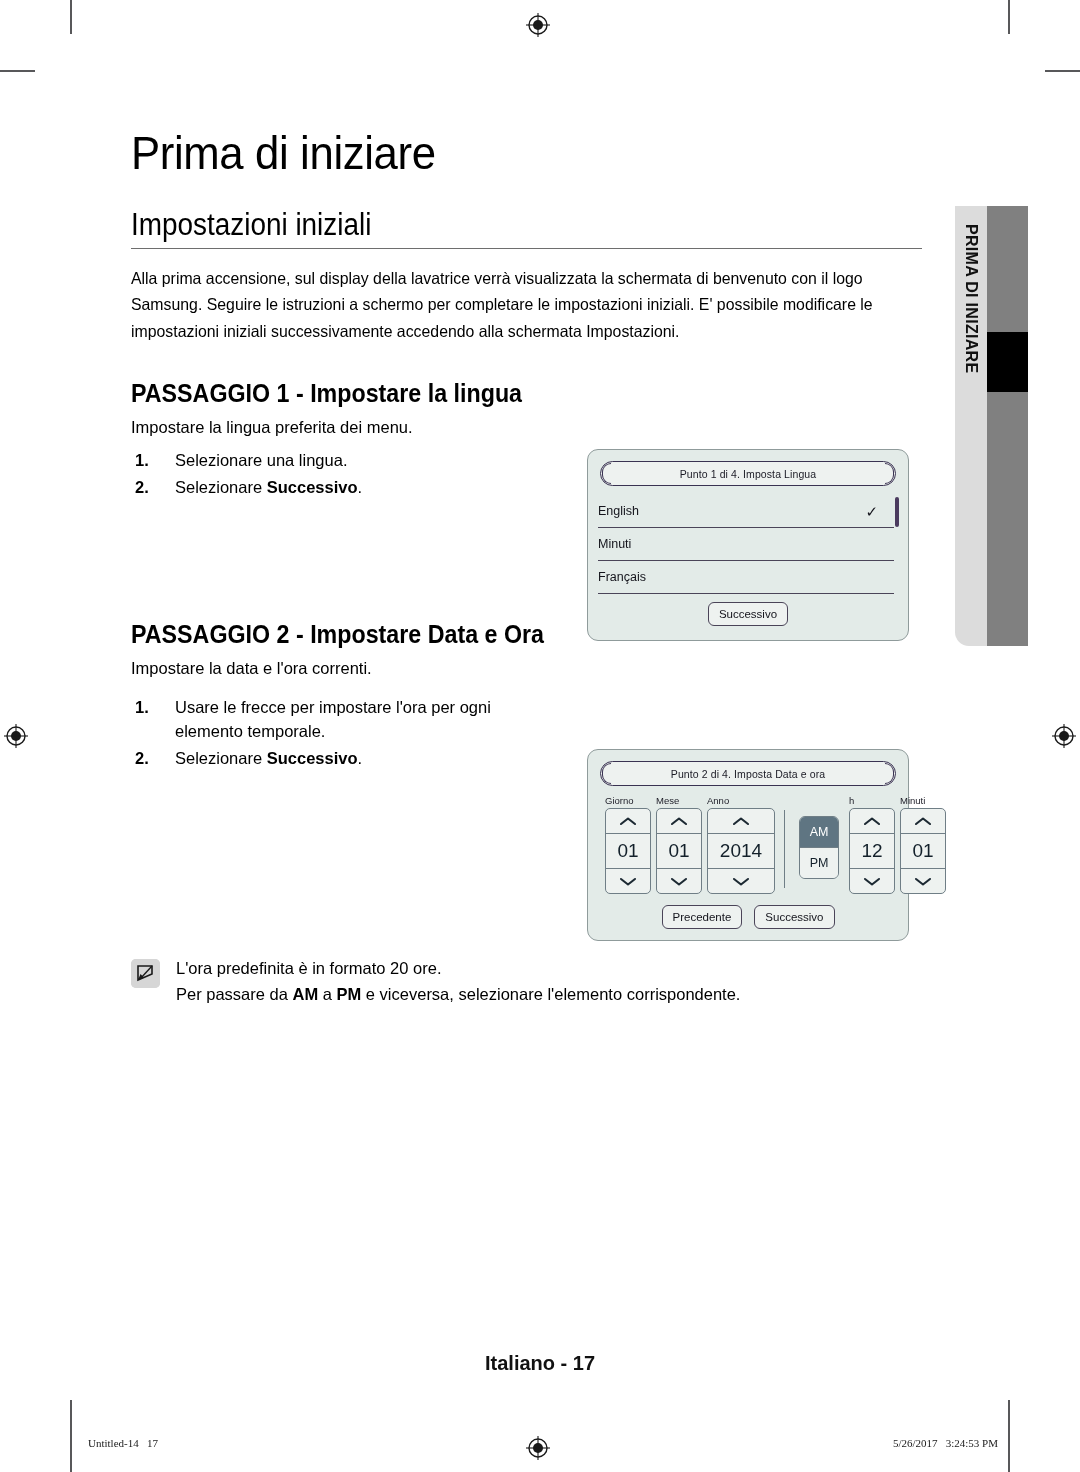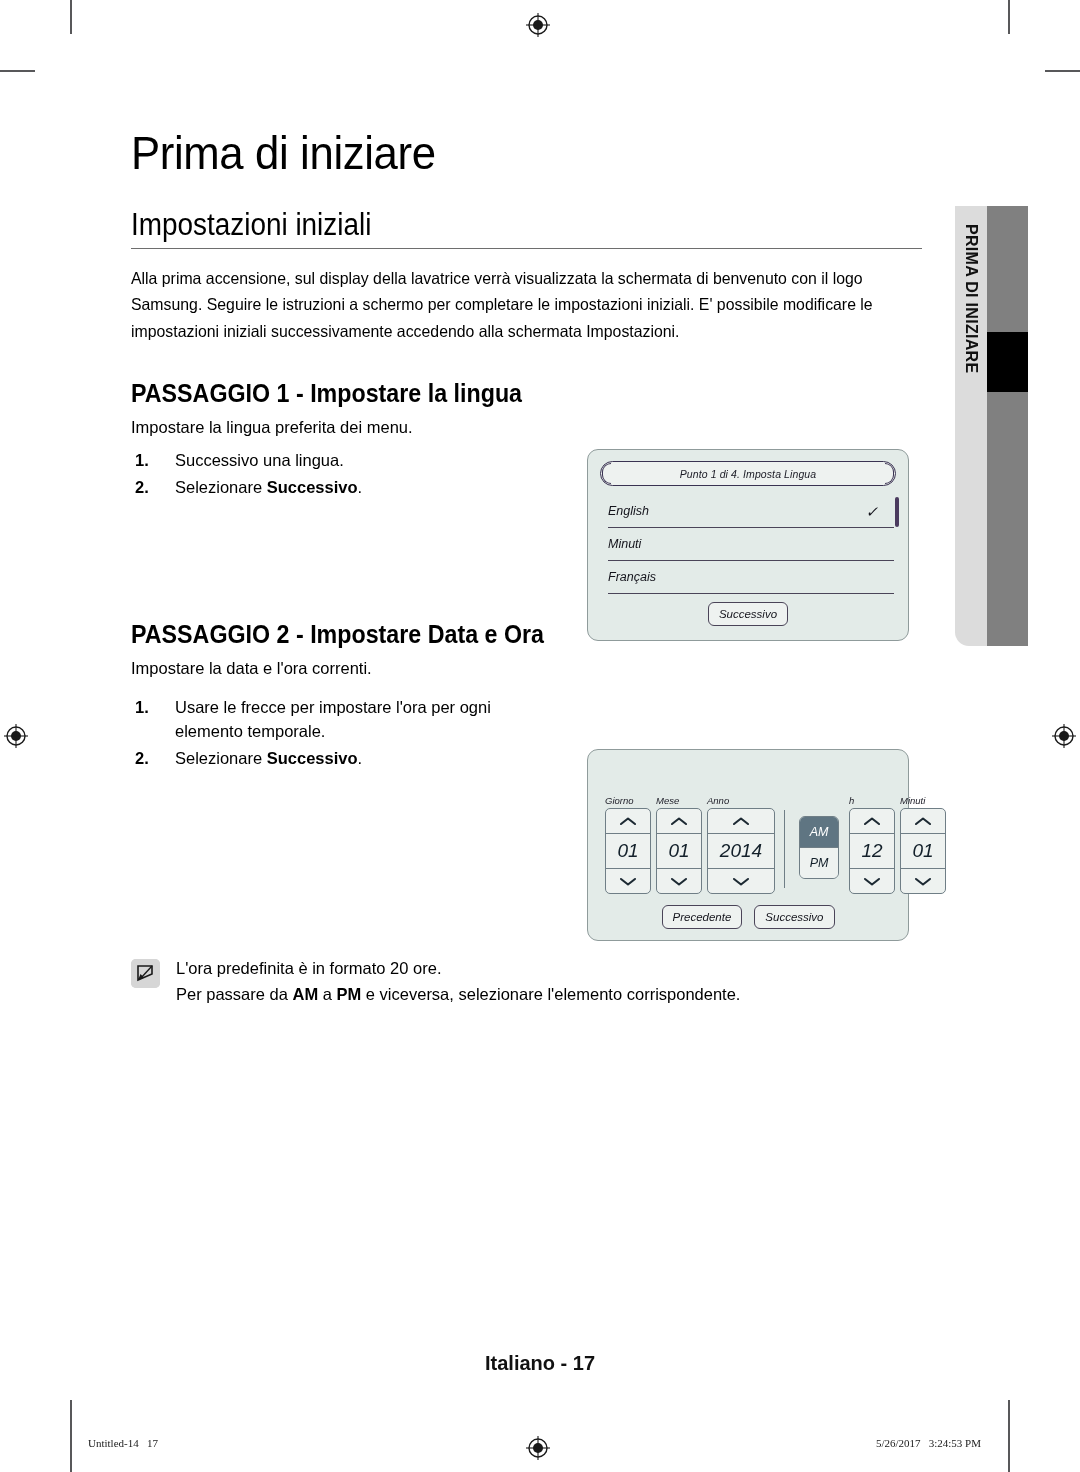--- a/index.html
+++ b/index.html
@@ -122,21 +122,20 @@
   }
   .bold { font-weight: bold; }
 
   
   .device {
     position: absolute;
     background: #e3ebe8;
     border: 1.5px solid #8f9b9b;
     border-radius: 11px;
     box-sizing: border-box;
-    font-style: italic;
   }
   .dev-title {
     margin: 11px 12px 0 12px;
     height: 23px;
     border: 1.5px solid #3a3352;
     border-radius: 13px;
     background: #eef2f0;
     position: relative;
     display: flex;
     align-items: center;
@@ -154,21 +153,21 @@
   .dev-title:before { left: 1px; border-right: none; border-radius: 9px 0 0 9px; }
   .dev-title:after { right: 1px; border-left: none; border-radius: 0 9px 9px 0; }
   .dev-title span {
     font-size: 10.5px;
     color: #1b1b25;
     letter-spacing: 0.1px;
   }
 
   
   .lang-list {
-    margin: 9px 14px 0 20px;
+    margin: 9px 14px 0 10px;
     position: relative;
   }
   .lang-row {
     height: 32px;
     border-bottom: 1.5px solid #4a4458;
     display: flex;
     align-items: center;
     position: relative;
   }
   .lang-row .lbl {
@@ -363,21 +362,21 @@
     color: #111;
   }
   .print-meta {
     position: absolute;
     font-family: "Liberation Serif", serif;
     font-size: 11px;
     color: #1a1a1a;
     white-space: pre;
   }
   .print-left { left: 88px; top: 1437px; }
-  .print-right { right: 99px; top: 1437px; }
+  .print-right { right: 82px; top: 1437px; }
 </style>
 </head>
 <body>
 
 <div class="page">
 
   <div class="crop-line crop-v" style="left:70px; top:0; height:34px;"></div>
   <div class="crop-line crop-h" style="left:0; top:70px; width:35px;"></div>
   <div class="crop-line crop-v" style="left:1008px; top:0; height:34px;"></div>
   <div class="crop-line crop-h" style="left:1045px; top:70px; width:35px;"></div>
@@ -431,21 +430,21 @@
       <h2 class="section-head">Impostazioni iniziali</h2>
       <div class="section-rule"></div>
     </div>
 
     <p class="body-para">Alla prima accensione, sul display della lavatrice verrà visualizzata la schermata di benvenuto con il logo Samsung. Seguire le istruzioni a schermo per completare le impostazioni iniziali. E' possibile modificare le impostazioni iniziali successivamente accedendo alla schermata Impostazioni.</p>
 
     <h3 class="step-title">PASSAGGIO 1 - Impostare la lingua</h3>
     <p class="step-sub">Impostare la lingua preferita dei menu.</p>
     <ol class="steps">
       <li>
-        <span class="num">1.</span><span>Successivo una lingua.</span>
+        <span class="num">1.</span><span>Selezionare una lingua.</span>
       </li>
       <li>
         <span class="num">2.</span><span>Selezionare </span><span class="bold">Successivo</span><span>.</span>
       </li>
     </ol>
 
     <h3 class="step-title" style="margin-top:120px;">PASSAGGIO 2 - Impostare Data e Ora</h3>
     <p class="step-sub">Impostare la data e l'ora correnti.</p>
     <ol class="steps" style="margin-top:18px;">
       <li>
@@ -473,20 +472,23 @@
       <div class="lang-row">
         <span class="lbl">Français</span>
       </div>
     </div>
     <div class="dev-btn-row">
       <div class="dev-btn">Successivo</div>
     </div>
   </div>
 
   <div class="device" style="left:587px; top:749px; width:322px; height:192px;">
+    <div class="dev-title">
+      <span>Punto 2 di 4. Imposta Data e ora</span>
+    </div>
 
     <div class="dt-body">
 
       <div class="dt-group" style="left:17px; width:46px;">
         <div class="dt-caption">Giorno</div>
         <div class="spinner">
           <div class="sp-arrow">
             <svg width="20" height="11" viewBox="0 0 20 11">
                 <polyline points="3,8 10,2.5 17,8" fill="none" stroke="#1d2a33" stroke-width="2.1" stroke-linecap="round" stroke-linejoin="round"></polyline>
               </svg>

